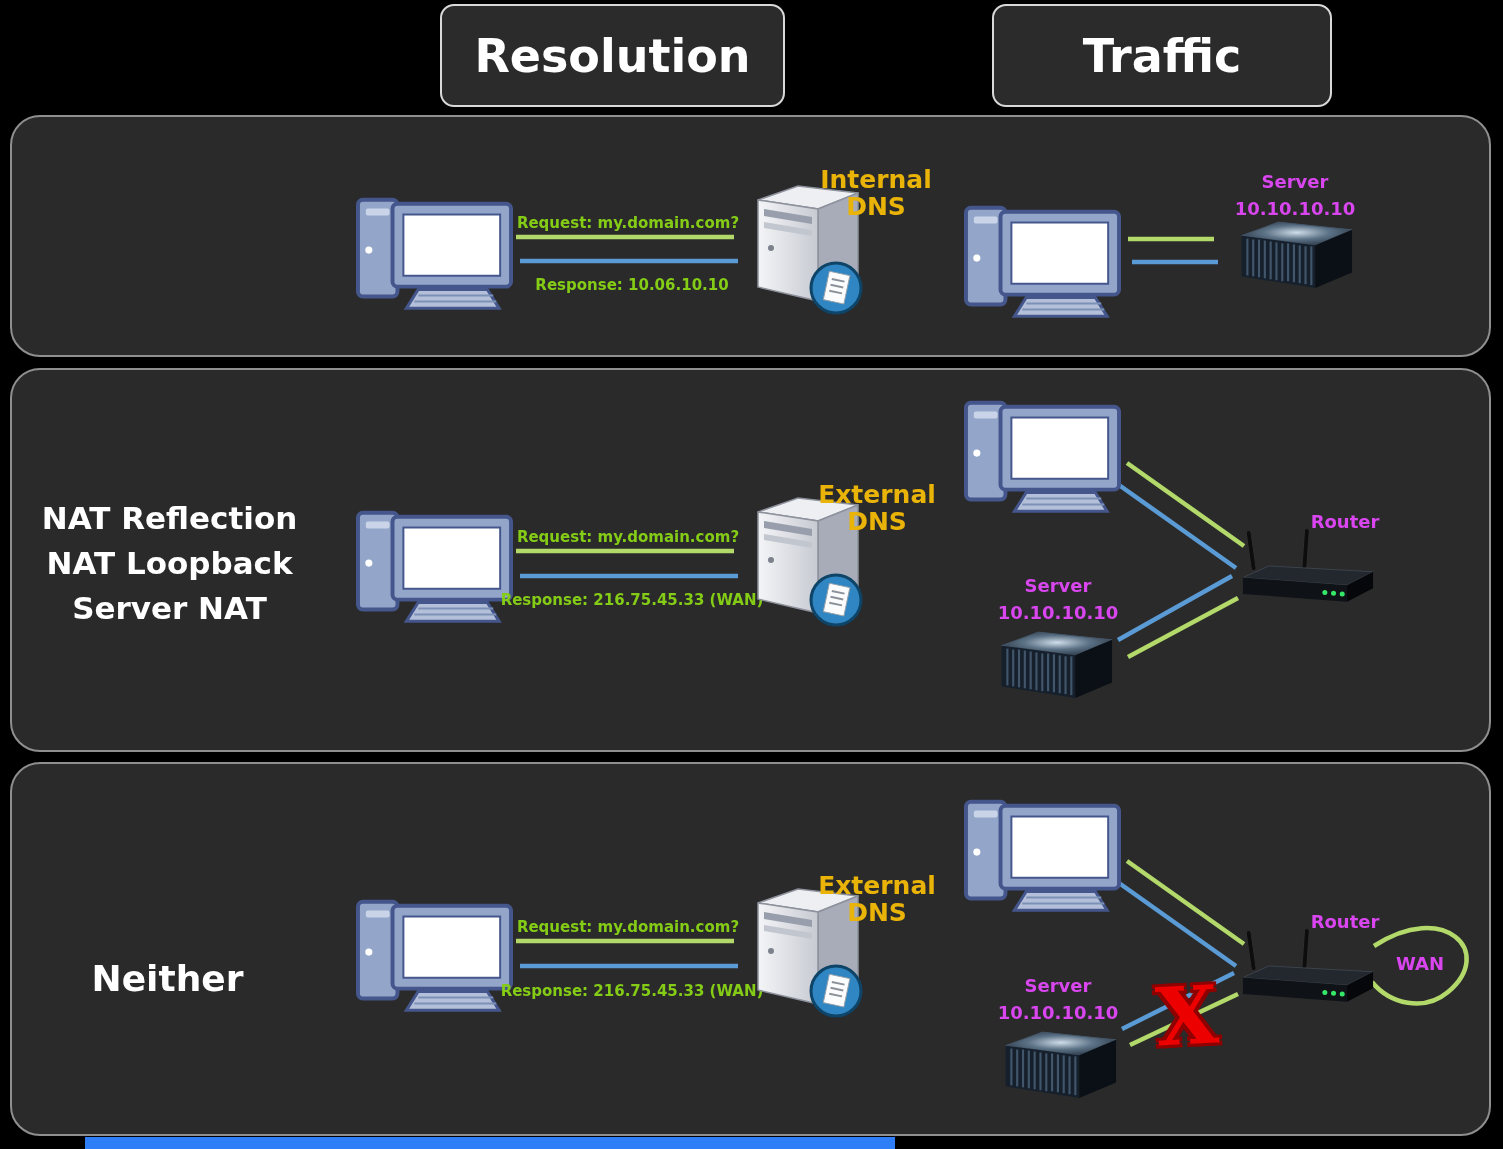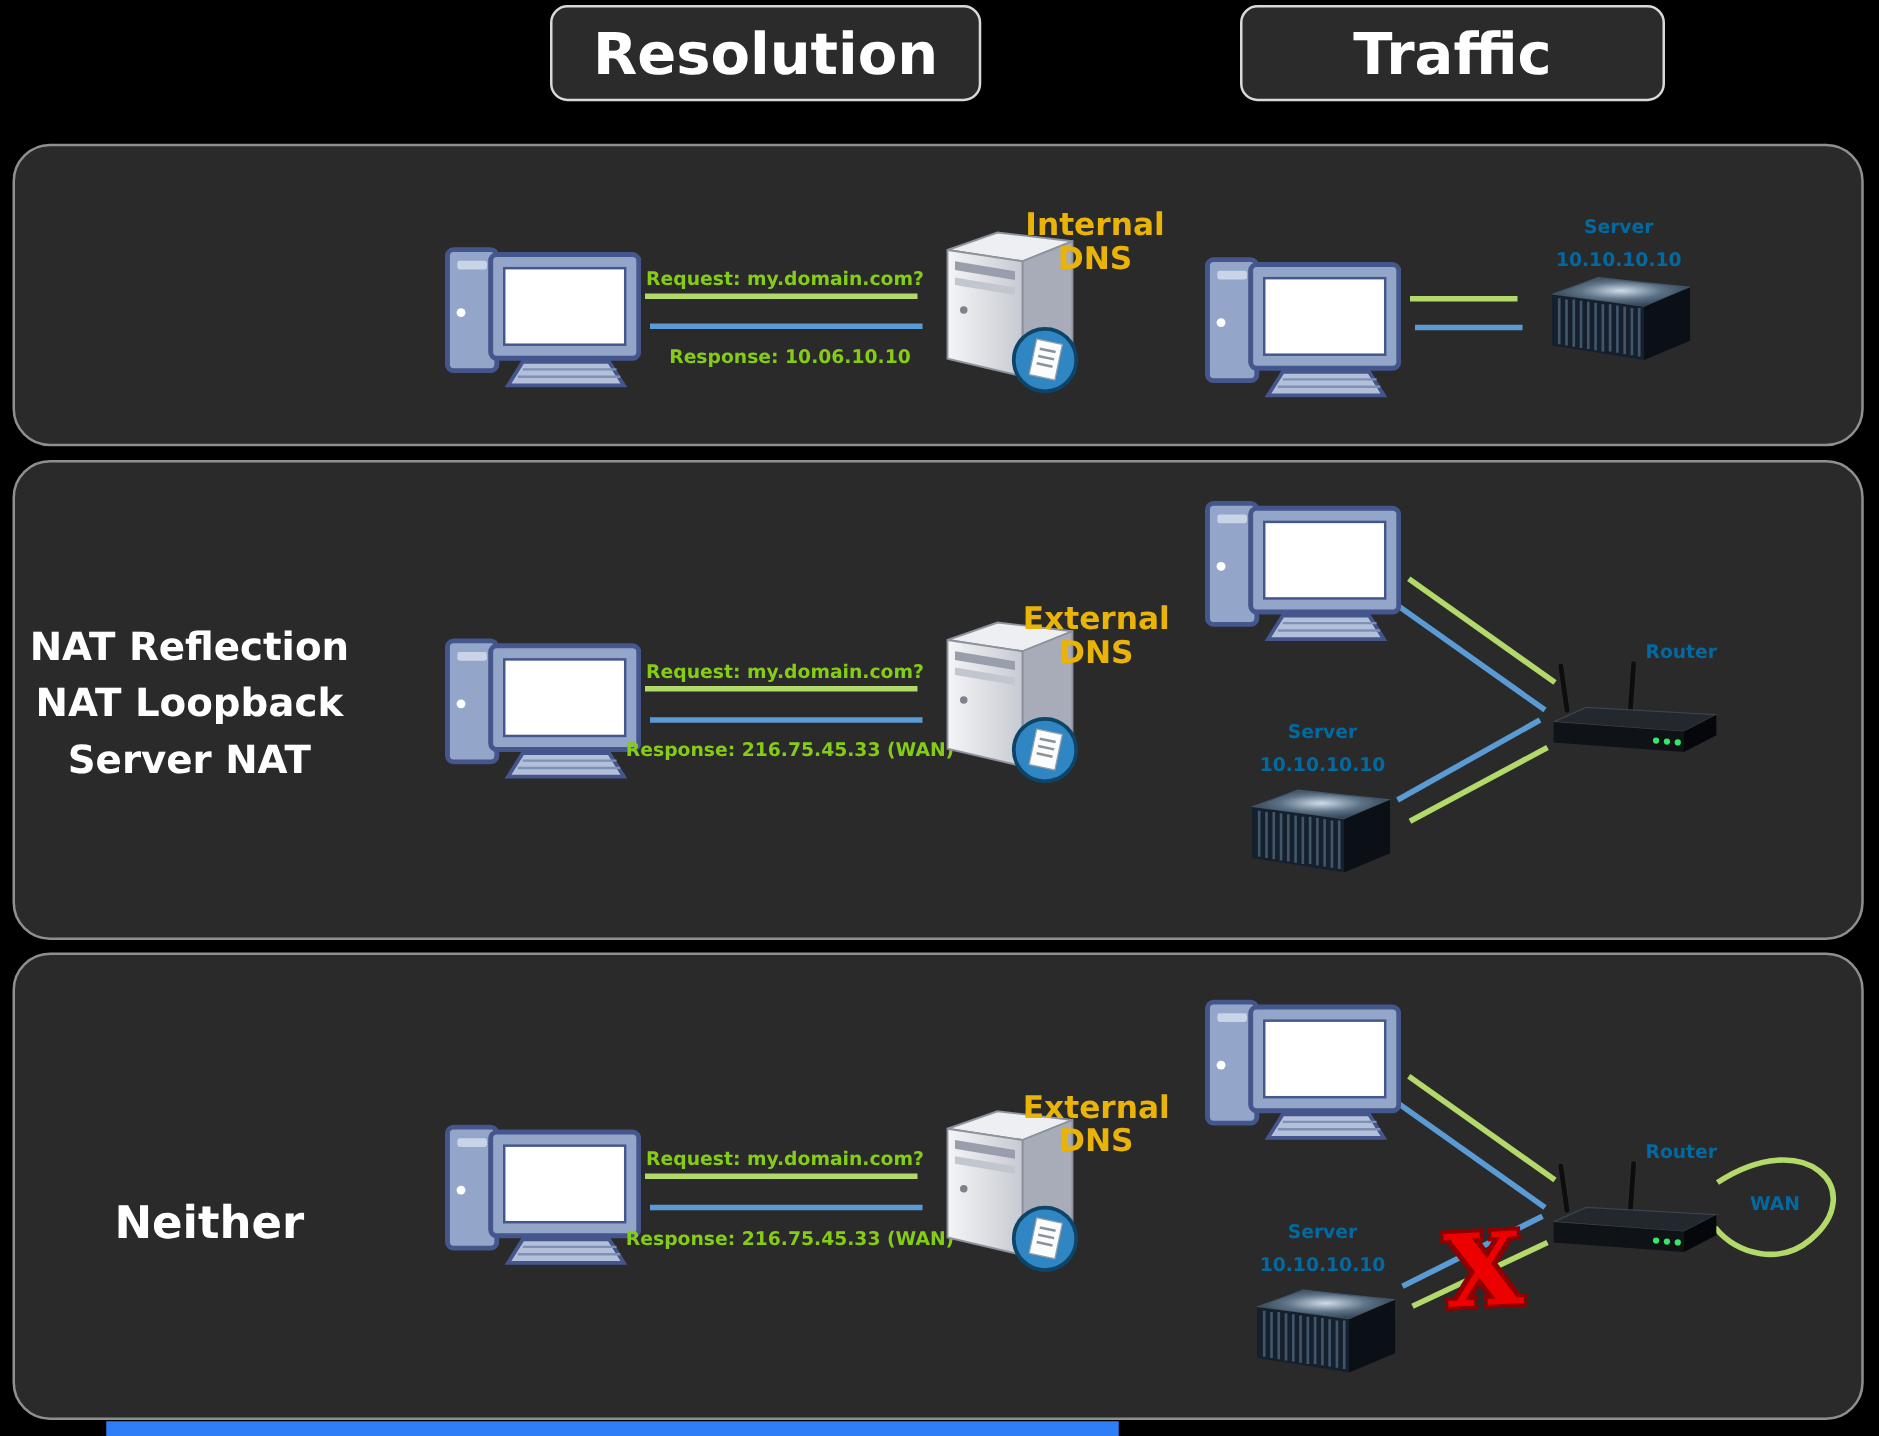--- a/index.html
+++ b/index.html
@@ -1,42 +1,42 @@
 <!DOCTYPE html>
 <html><head>
 <meta charset="utf-8">
 <style>
   html,body{margin:0;padding:0;background:#000;}
   .canvas{
     position:relative;width:1503px;height:1149px;background:#000;
     font-family:"DejaVu Sans","Liberation Sans",sans-serif;overflow:hidden;
   }
   .hdr{
-    position:absolute;top:4px;height:77px;background:#2b2b2b;
+    position:absolute;top:4px;height:103px;background:#2b2b2b;
     border:2px solid #d9d9d9;border-radius:14px;box-sizing:border-box;
     display:flex;align-items:center;justify-content:center;
     color:#ffffff;font-size:46px;font-weight:bold;text-align:center;
   }
   .panel{
     position:absolute;left:10px;width:1481px;background:#2a2a2a;
     border:2px solid #8f8f8f;border-radius:30px;box-sizing:border-box;
   }
   .row-title{
     position:absolute;color:#ffffff;font-weight:bold;text-align:center;
   }
   .arrow-label{
     position:absolute;color:#84cc16;font-size:15px;font-weight:bold;
     white-space:nowrap;transform:translateX(-50%);text-align:center;
   }
   .dns-label{
     position:absolute;color:#eab308;font-size:25px;font-weight:bold;
     line-height:27px;text-align:center;transform:translateX(-50%);white-space:nowrap;
   }
   .node-label{
-    position:absolute;color:#0369a1;font-size:15px;font-weight:bold;
+    position:absolute;color:#d946ef;font-size:18px;font-weight:bold;
     line-height:27px;text-align:center;transform:translateX(-50%);white-space:nowrap;
   }
   .icon{position:absolute;line-height:0;}
   .arrows{position:absolute;left:0;top:0;width:1503px;height:1149px;pointer-events:none;}
   .arrows line,.arrows path{fill:none;stroke-width:4.5px;}
   .req{stroke:#b2d96a;}
   .res{stroke:#5b9bd5;}
   .wan-loop{stroke:#b2d96a;stroke-width:4px;}
   .blocked-x{
     position:absolute;left:1148px;top:972px;width:78px;height:88px;
@@ -195,21 +195,21 @@
   <div class="node-label" style="left:1295px;top:168px">
     <div>Server</div>
     <div>10.10.10.10</div>
   </div>
   <div class="icon" style="left:1228px;top:218px">
     <svg width="126" height="78">
         <use href="#icon-rack"></use>
       </svg>
   </div>
 
-  <div class="row-title" style="left:4px;top:496px;width:295px;font-size:31px;line-height:45px">
+  <div class="row-title" style="left:22px;top:496px;width:295px;font-size:31px;line-height:45px">
     <div>NAT Reflection</div>
     <div>NAT Loopback</div>
     <div>Server NAT</div>
   </div>
 
   <div class="icon" style="left:355px;top:508px">
     <svg width="158" height="122">
         <use href="#icon-computer"></use>
       </svg>
   </div>

